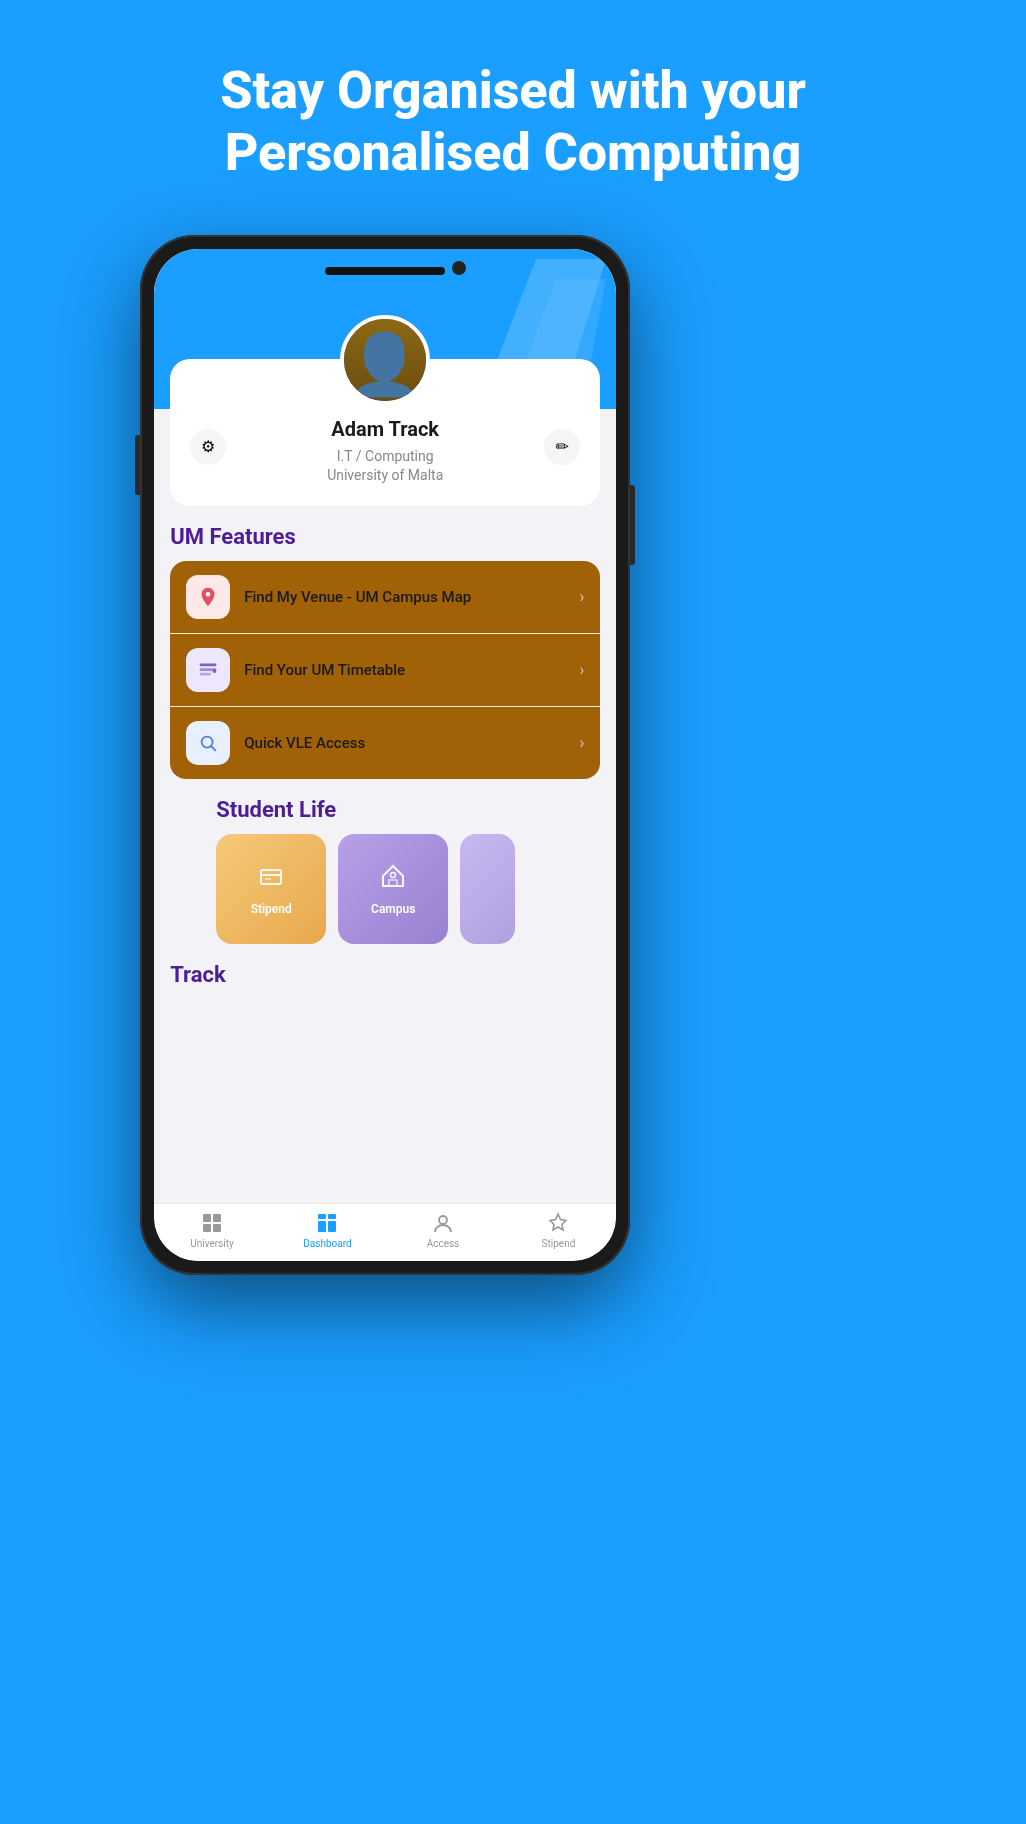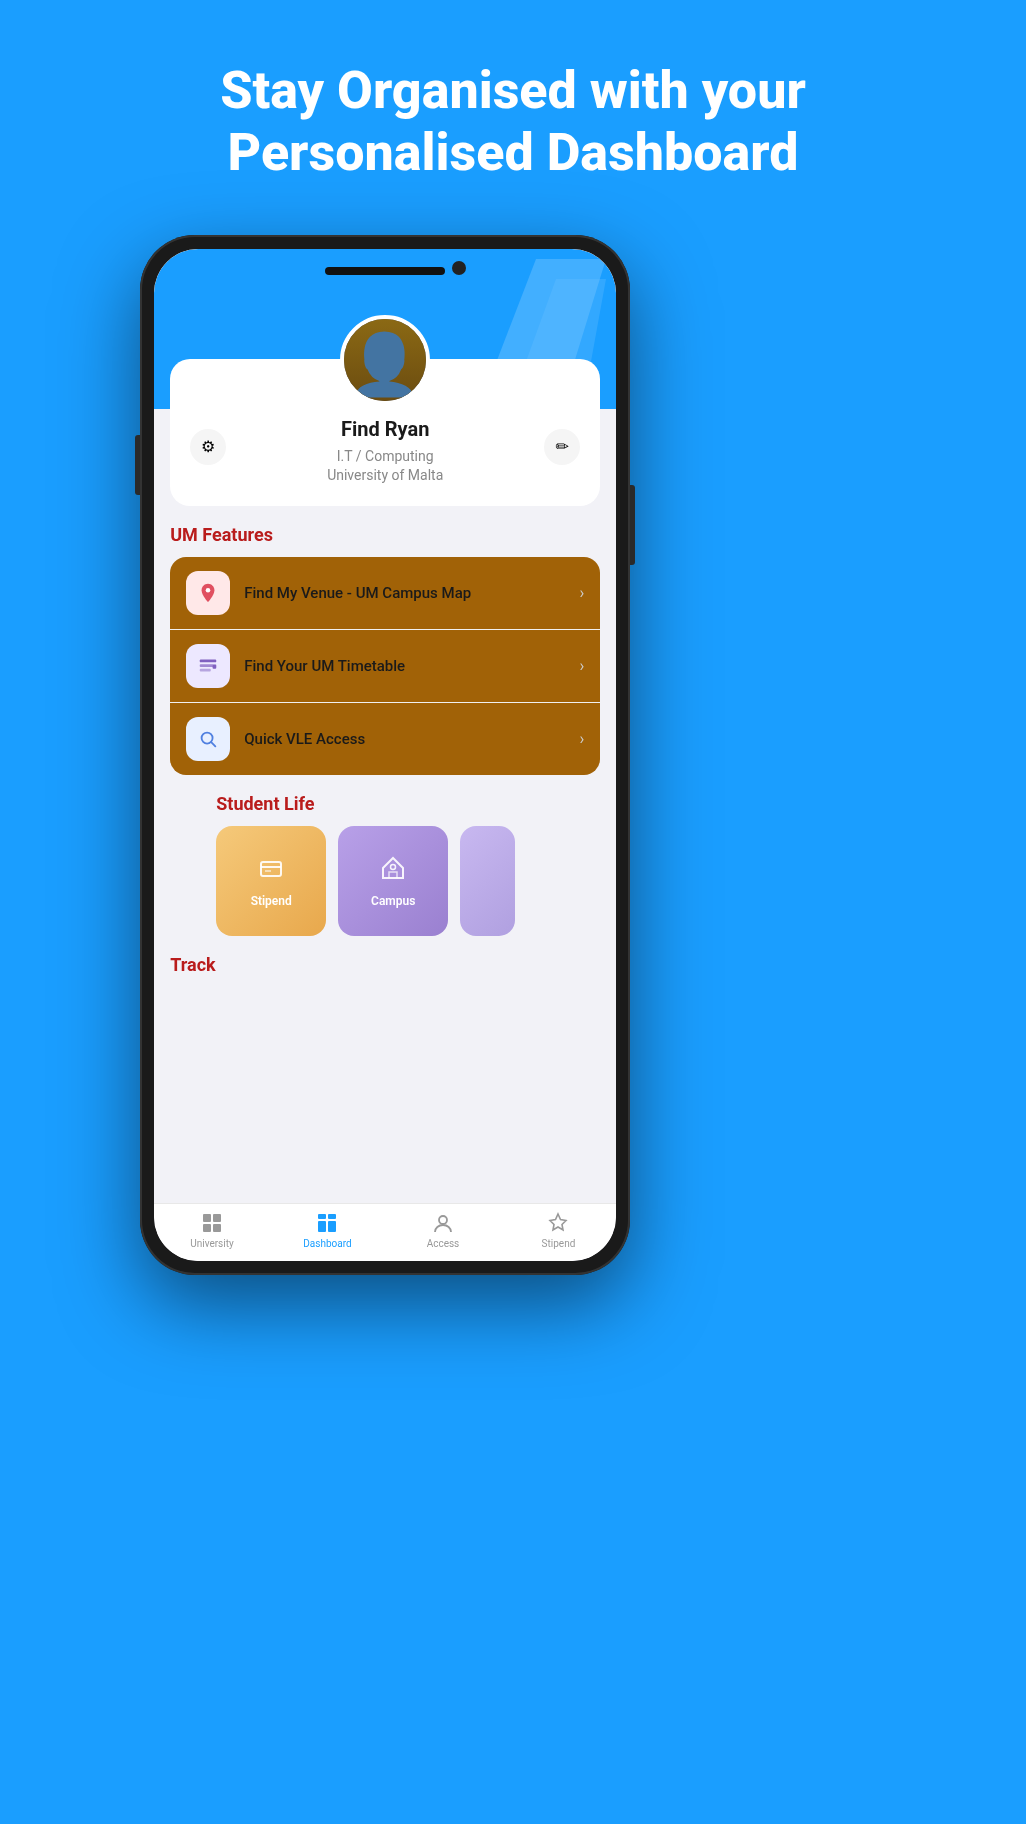--- a/index.html
+++ b/index.html
@@ -168,23 +168,23 @@
       margin-top: 6px;
       line-height: 1.4;
     }
     .scroll-area {
       flex: 1;
       background: #f2f2f7;
       overflow: hidden;
       padding: 0 16px 10px;
     }
     .section-title {
-      font-size: 18px;
+      font-size: 22px;
       font-weight: 700;
-      color: #b91c1c;
+      color: #4c1d95;
       margin: 18px 0 12px;
     }
     .feature-list {
       background: #a16207;
       border-radius: 16px;
       overflow: hidden;
     }
     .feature-item {
       display: flex;
       align-items: center;
@@ -295,21 +295,21 @@
       height: 22px;
     }
   </style>
 </head>
 <body>
 
 <div>
 
   <div class="headline">
     <span>Stay Organised with your</span><br>
-    <span>Personalised Dashboard</span>
+    <span>Personalised Computing</span>
   </div>
 
   <div class="phone-wrapper">
     <div class="phone-outer">
       <div class="side-btn-left"></div>
       <div class="side-btn-right"></div>
       <div class="phone-inner">
         <div class="phone-notch"></div>
         <div class="phone-camera"></div>
 
@@ -332,21 +332,21 @@
               </div>
             </div>
             <div class="profile-top" style="position:absolute;top:70px;left:20px;right:20px;display:flex;justify-content:space-between;">
               <div class="icon-btn">
                 <span>⚙</span>
               </div>
               <div class="icon-btn">
                 <span>✏</span>
               </div>
             </div>
-            <div class="profile-name">Find Ryan</div>
+            <div class="profile-name">Adam Track</div>
             <div class="profile-sub">
               <span>I.T / Computing</span><br>
               <span>University of Malta</span>
             </div>
           </div>
 
           <div class="scroll-area">
 
             <div class="section-title">UM Features</div>
             <div class="feature-list">

